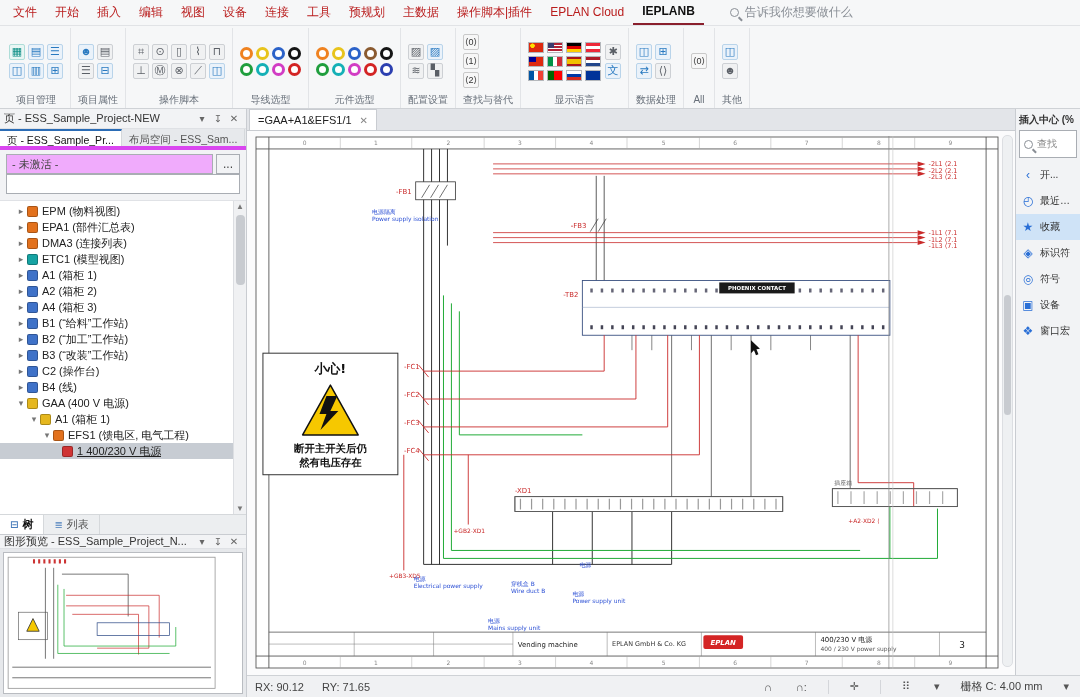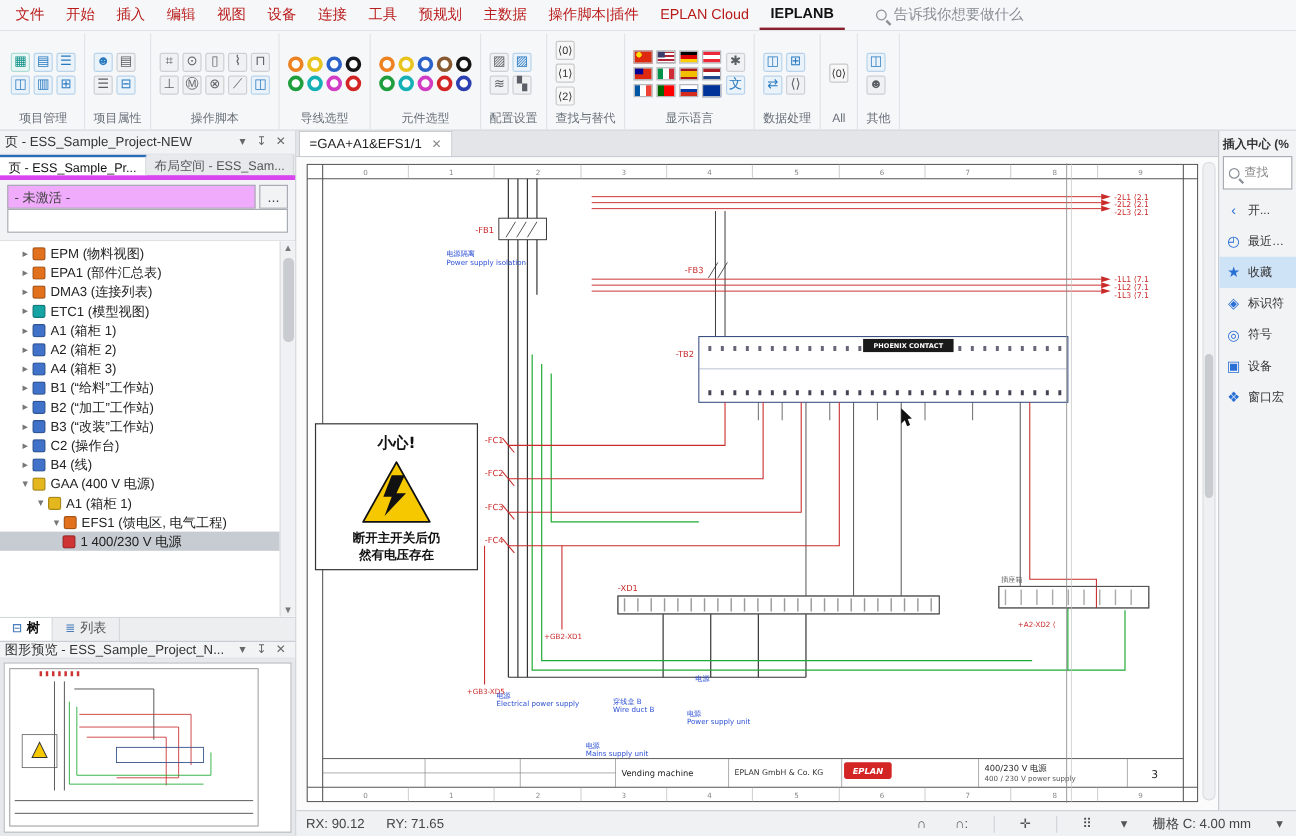--- a/index.html
+++ b/index.html
@@ -395,21 +395,21 @@
           <div class="tree-row" style="padding-left: 28px;">
             <span class="tw">▾</span>
             <span class="tree-ic" style="background: rgb(229, 183, 30);"></span>
             <span class="tree-label">A1 (箱柜 1)</span>
           </div>
           <div class="tree-row" style="padding-left: 41px;">
             <span class="tw">▾</span>
             <span class="tree-ic" style="background: rgb(226, 113, 29);"></span>
             <span class="tree-label">EFS1 (馈电区, 电气工程)</span>
           </div>
-          <div class="tree-row active" style="padding-left: 40px;">
+          <div class="tree-row active" style="padding-left: 50px; text-decoration: underline;">
             <span class="tw"></span>
             <span class="tree-ic" style="background: rgb(207, 52, 52);"></span>
             <span class="tree-label">1 400/230 V 电源</span>
           </div>
         <div class="vscroll">
           <span class="varrow">▲</span>
           <span class="vthumb"></span>
           <span class="vfill"></span>
           <span class="varrow">▼</span>
         </div>

